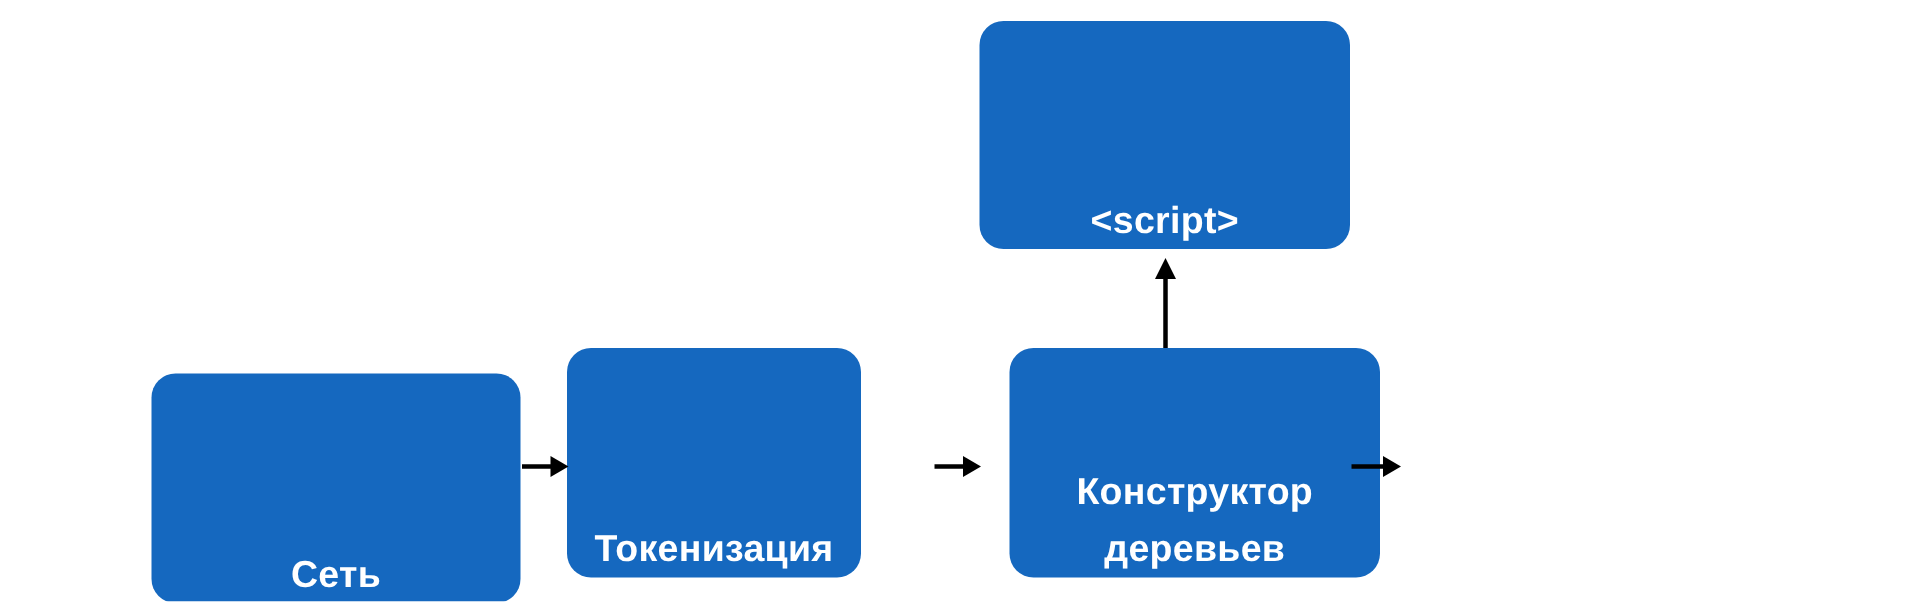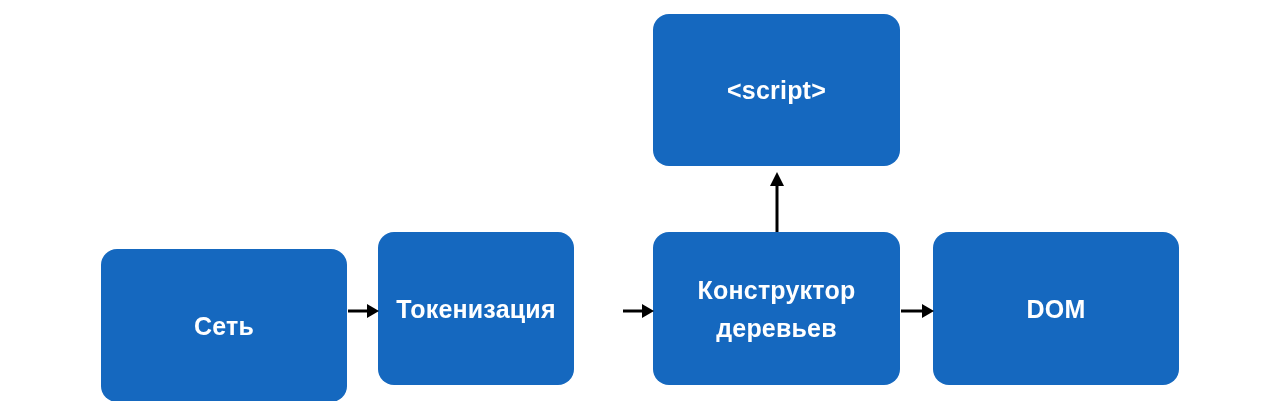--- a/index.html
+++ b/index.html
@@ -16,38 +16,38 @@
     height: 401px;
     background: #ffffff;
     overflow: hidden;
   }
   .node {
     position: absolute;
     box-sizing: border-box;
     background: #1568BF;
     border-radius: 16px;
     display: flex;
-    align-items: center;
+    align-items: flex-end;
     justify-content: center;
     text-align: center;
   }
   .node-label {
     color: #ffffff;
     font-family: "Liberation Sans", sans-serif;
     font-weight: bold;
     font-size: 25px;
     line-height: 38px;
     letter-spacing: 0.2px;
     white-space: pre-line;
     user-select: none;
   }
   
   #node-network   { left: 101px; top: 232px; width: 246px; height: 153px; margin-top: 17px; }
   #node-tokenizer { left: 378px; top: 232px; width: 196px; height: 153px; }
-  #node-tree      { left: 653px; top: 232px; width: 247px; height: 153px; }
+  #node-tree      { left: 673px; top: 232px; width: 247px; height: 153px; }
   #node-dom       { left: 933px; top: 232px; width: 246px; height: 153px; }
   #node-script    { left: 653px; top:  14px; width: 247px; height: 152px; }
 
   .edge {
     position: absolute;
   }
   .edge svg {
     display: block;
     overflow: visible;
   }
@@ -71,23 +71,20 @@
 
   <div class="node" id="node-tokenizer">
     <span class="node-label">Токенизация</span>
   </div>
 
   <div class="node" id="node-tree">
     <span class="node-label">Конструктор
 деревьев</span>
   </div>
 
-  <div class="node" id="node-dom">
-    <span class="node-label">DOM</span>
-  </div>
 
   <div class="edge" id="edge-network-tokenizer">
     <svg width="32" height="20" viewBox="0 0 32 20">
       <line x1="1" y1="10" x2="22" y2="10" stroke="#000000" stroke-width="3"></line>
       <polygon points="20,3 32,10 20,17" fill="#000000"></polygon>
     </svg>
   </div>
 
   <div class="edge" id="edge-tokenizer-tree">
     <svg width="32" height="20" viewBox="0 0 32 20">

